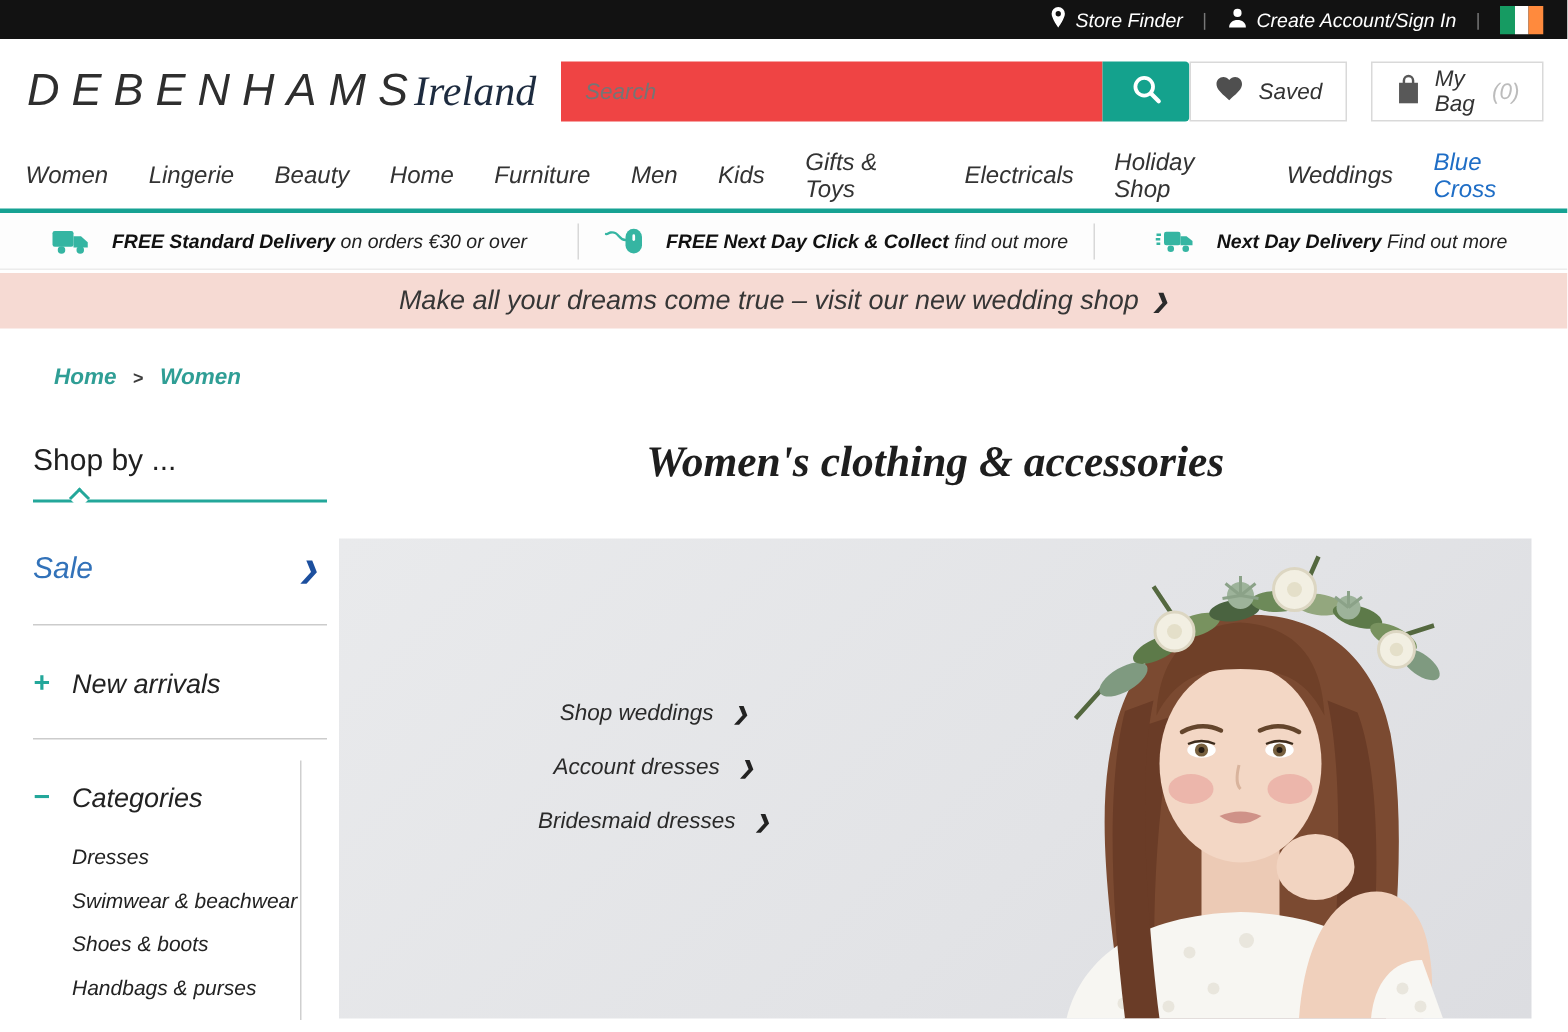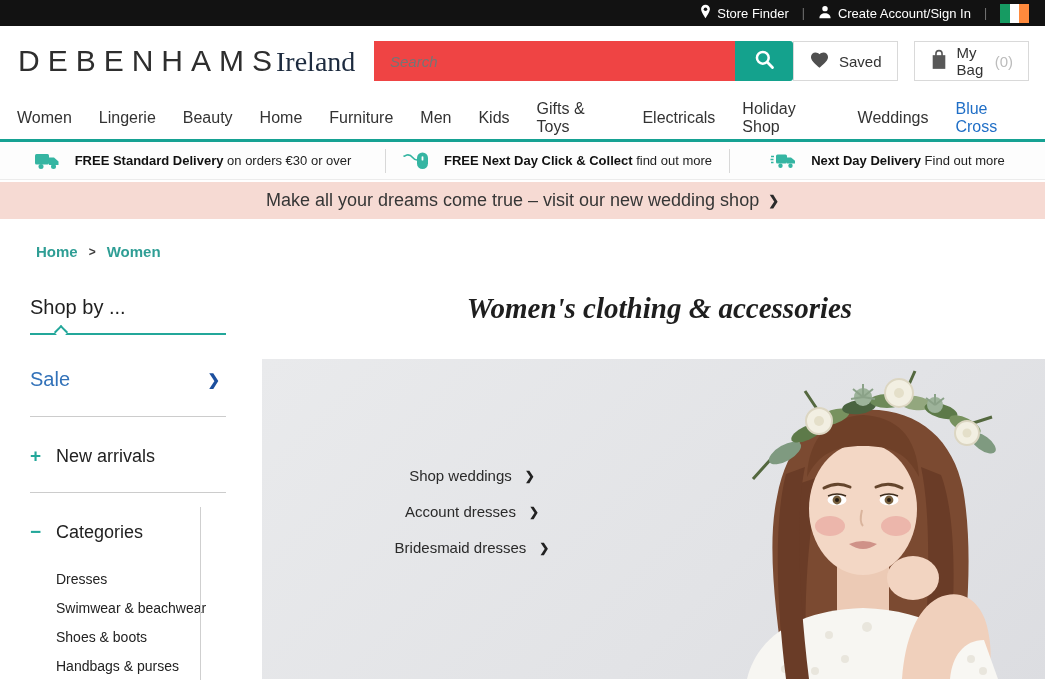--- a/index.html
+++ b/index.html
@@ -1,18 +1,18 @@
 <!DOCTYPE html>
 <html><head>
 <meta charset="utf-8">
 <style>
   * { margin:0; padding:0; box-sizing:border-box; }
   html,body { width:1045px; height:688px; overflow:hidden; background:#fff;
               font-family:"Liberation Sans", sans-serif; color:#2b2b2b; }
-  a { text-decoration:none; color:inherit; }
+  a { text-decoration:none; color:inherit;font-style:italic; }
   [data-interactable="true"] { cursor:pointer; }
 
   
   .topbar { height:26px; background:#121212; display:flex; align-items:center;
             justify-content:flex-end; gap:13px; padding-right:16px; color:#fff; font-size:13px; }
   .topbar-link { display:flex; align-items:center; gap:6px; color:#fff; }
   .tb-sep { color:#777; font-size:12px; }
   .flag { width:29px; height:19px; display:flex; overflow:hidden; }
   .flag i { flex:1; display:block; }
 
@@ -51,36 +51,36 @@
            justify-content:center; font-size:18px; color:#363636; }
   .promo .chev { font-size:13px; font-weight:bold; margin-left:9px; color:#2b2b2b; }
 
   
   .breadcrumb { margin:24px 0 0 36px; font-size:15px; font-weight:bold; display:flex;
                 align-items:center; gap:11px; }
   .crumb { color:#2f9e95; }
   .crumb-sep { color:#3c3c3c; font-size:12px; }
 
   
-  .content { display:flex; padding-left:30px; position:relative;gap:28px; }
+  .content { display:flex; padding-left:22px; position:relative; }
   .sidebar { width:200px; flex:none; }
   .side-rule-v { position:absolute; left:200px; top:247px; width:1px; height:173px; background:#cfcfcf; }
 
   .shopby-title { margin-top:36px; font-size:20px; color:#1f1f1f; }
   .shopby-rule { margin-top:14px; height:2px; width:196px; background:#23a79a; position:relative; }
   .shopby-rule::before { content:''; position:absolute; left:26px; top:-6px; width:8px; height:8px;
       background:#fff; border-left:2px solid #23a79a; border-top:2px solid #23a79a; transform:rotate(45deg); }
   .sale-row { margin-top:33px; width:190px; display:flex; align-items:center; justify-content:space-between; }
   .sale-label { font-size:20px; color:#3272b9; }
   .sale-chev { color:#1c4f9e; font-size:15px; font-weight:bold; }
   .side-rule { margin-top:25px; width:196px; height:1px; background:#cccccc; }
   .side-section { margin-top:28px; display:flex; align-items:center; gap:13px; }
   .side-symbol { color:#23a79a; font-size:19px; font-weight:bold; width:13px; }
   .side-section-label { font-size:18px; color:#222; }
-  .cat-list { margin:28px 0 0 26px; display:flex; flex-direction:column; gap:13px; }
+  .cat-list { margin:20px 0 0 26px; display:flex; flex-direction:column; gap:13px; }
   .cat-item { font-size:14px; color:#222; }
 
   .main { flex:1; }
   .page-title { margin-top:32px; text-align:center; width:795px; margin-left:4px;
                 font-family:"Liberation Serif", serif; font-style:italic; font-weight:600;
                 font-size:29px; color:#1e1e1e; }
   .hero { position:relative; margin:34px 24px 0 4px; width:795px; height:320px; overflow:hidden;
           background:linear-gradient(135deg,#e9eaec 0%,#e2e3e6 60%,#dcdde1 100%); }
   .hero-copy { position:absolute; left:0; top:80px; width:420px; text-align:center; }
   .hero-title { font-size:37px; font-weight:300; color:#3b3b40; line-height:45px; letter-spacing:.5px; }

